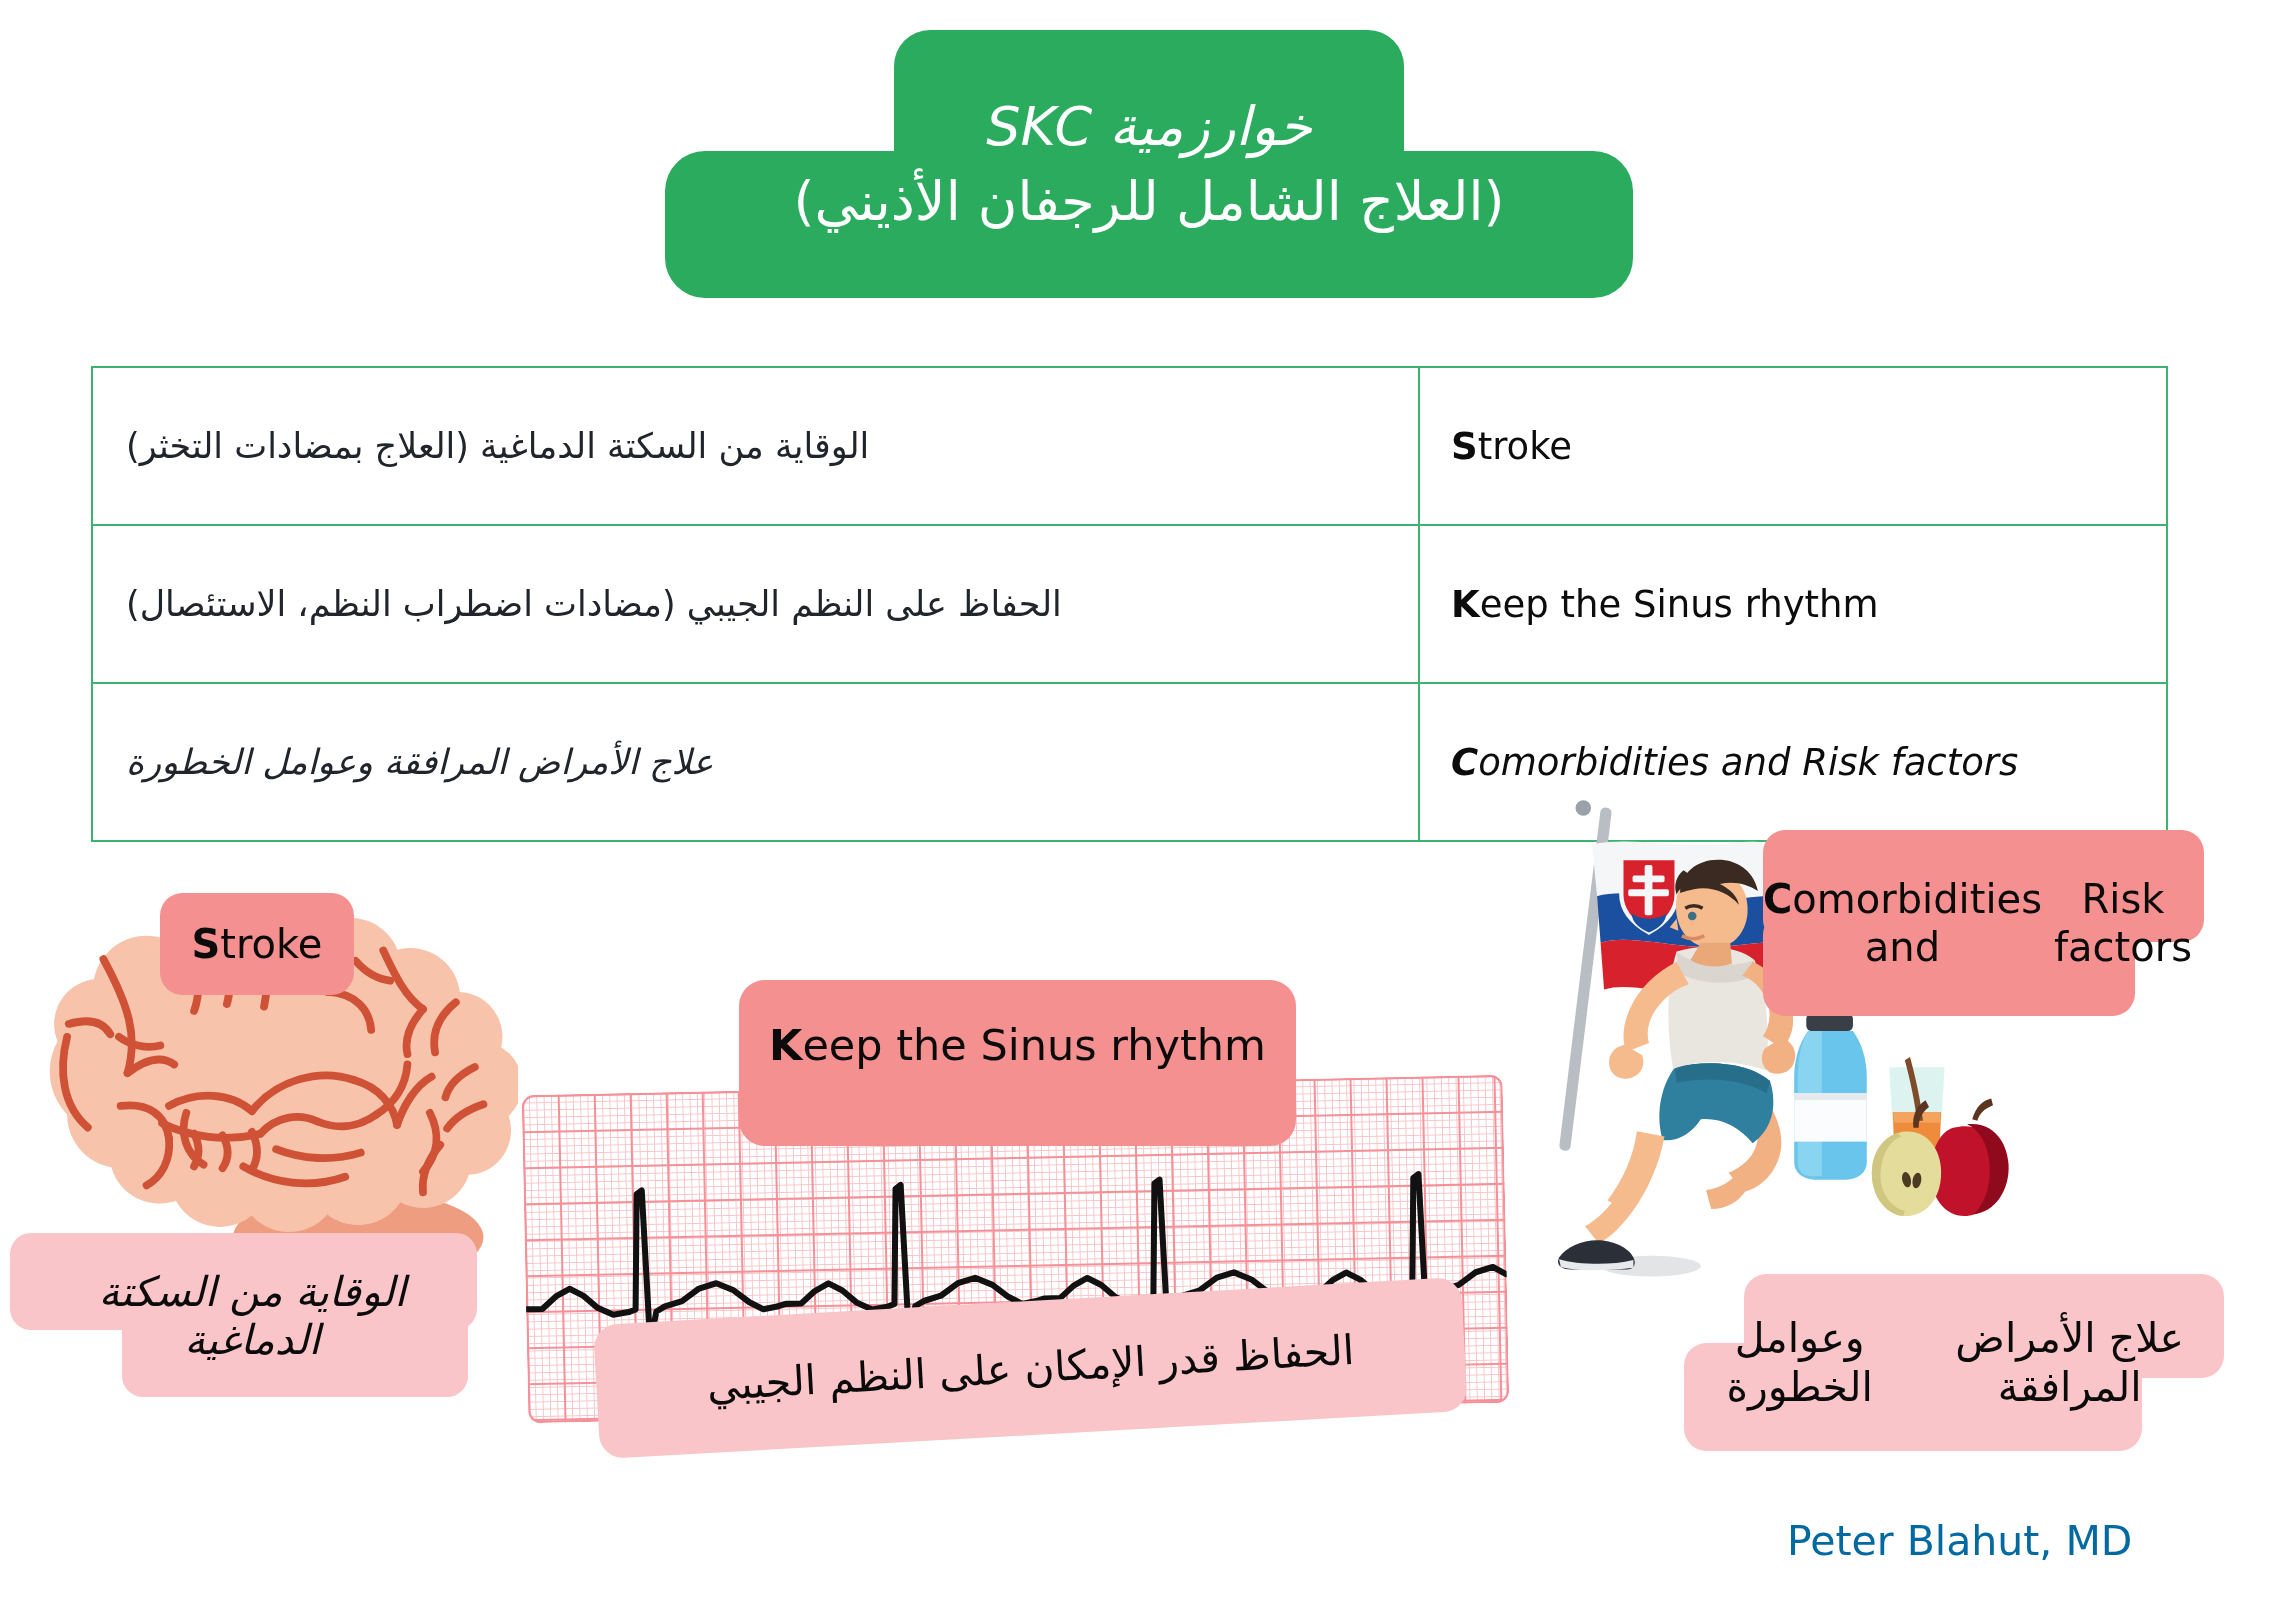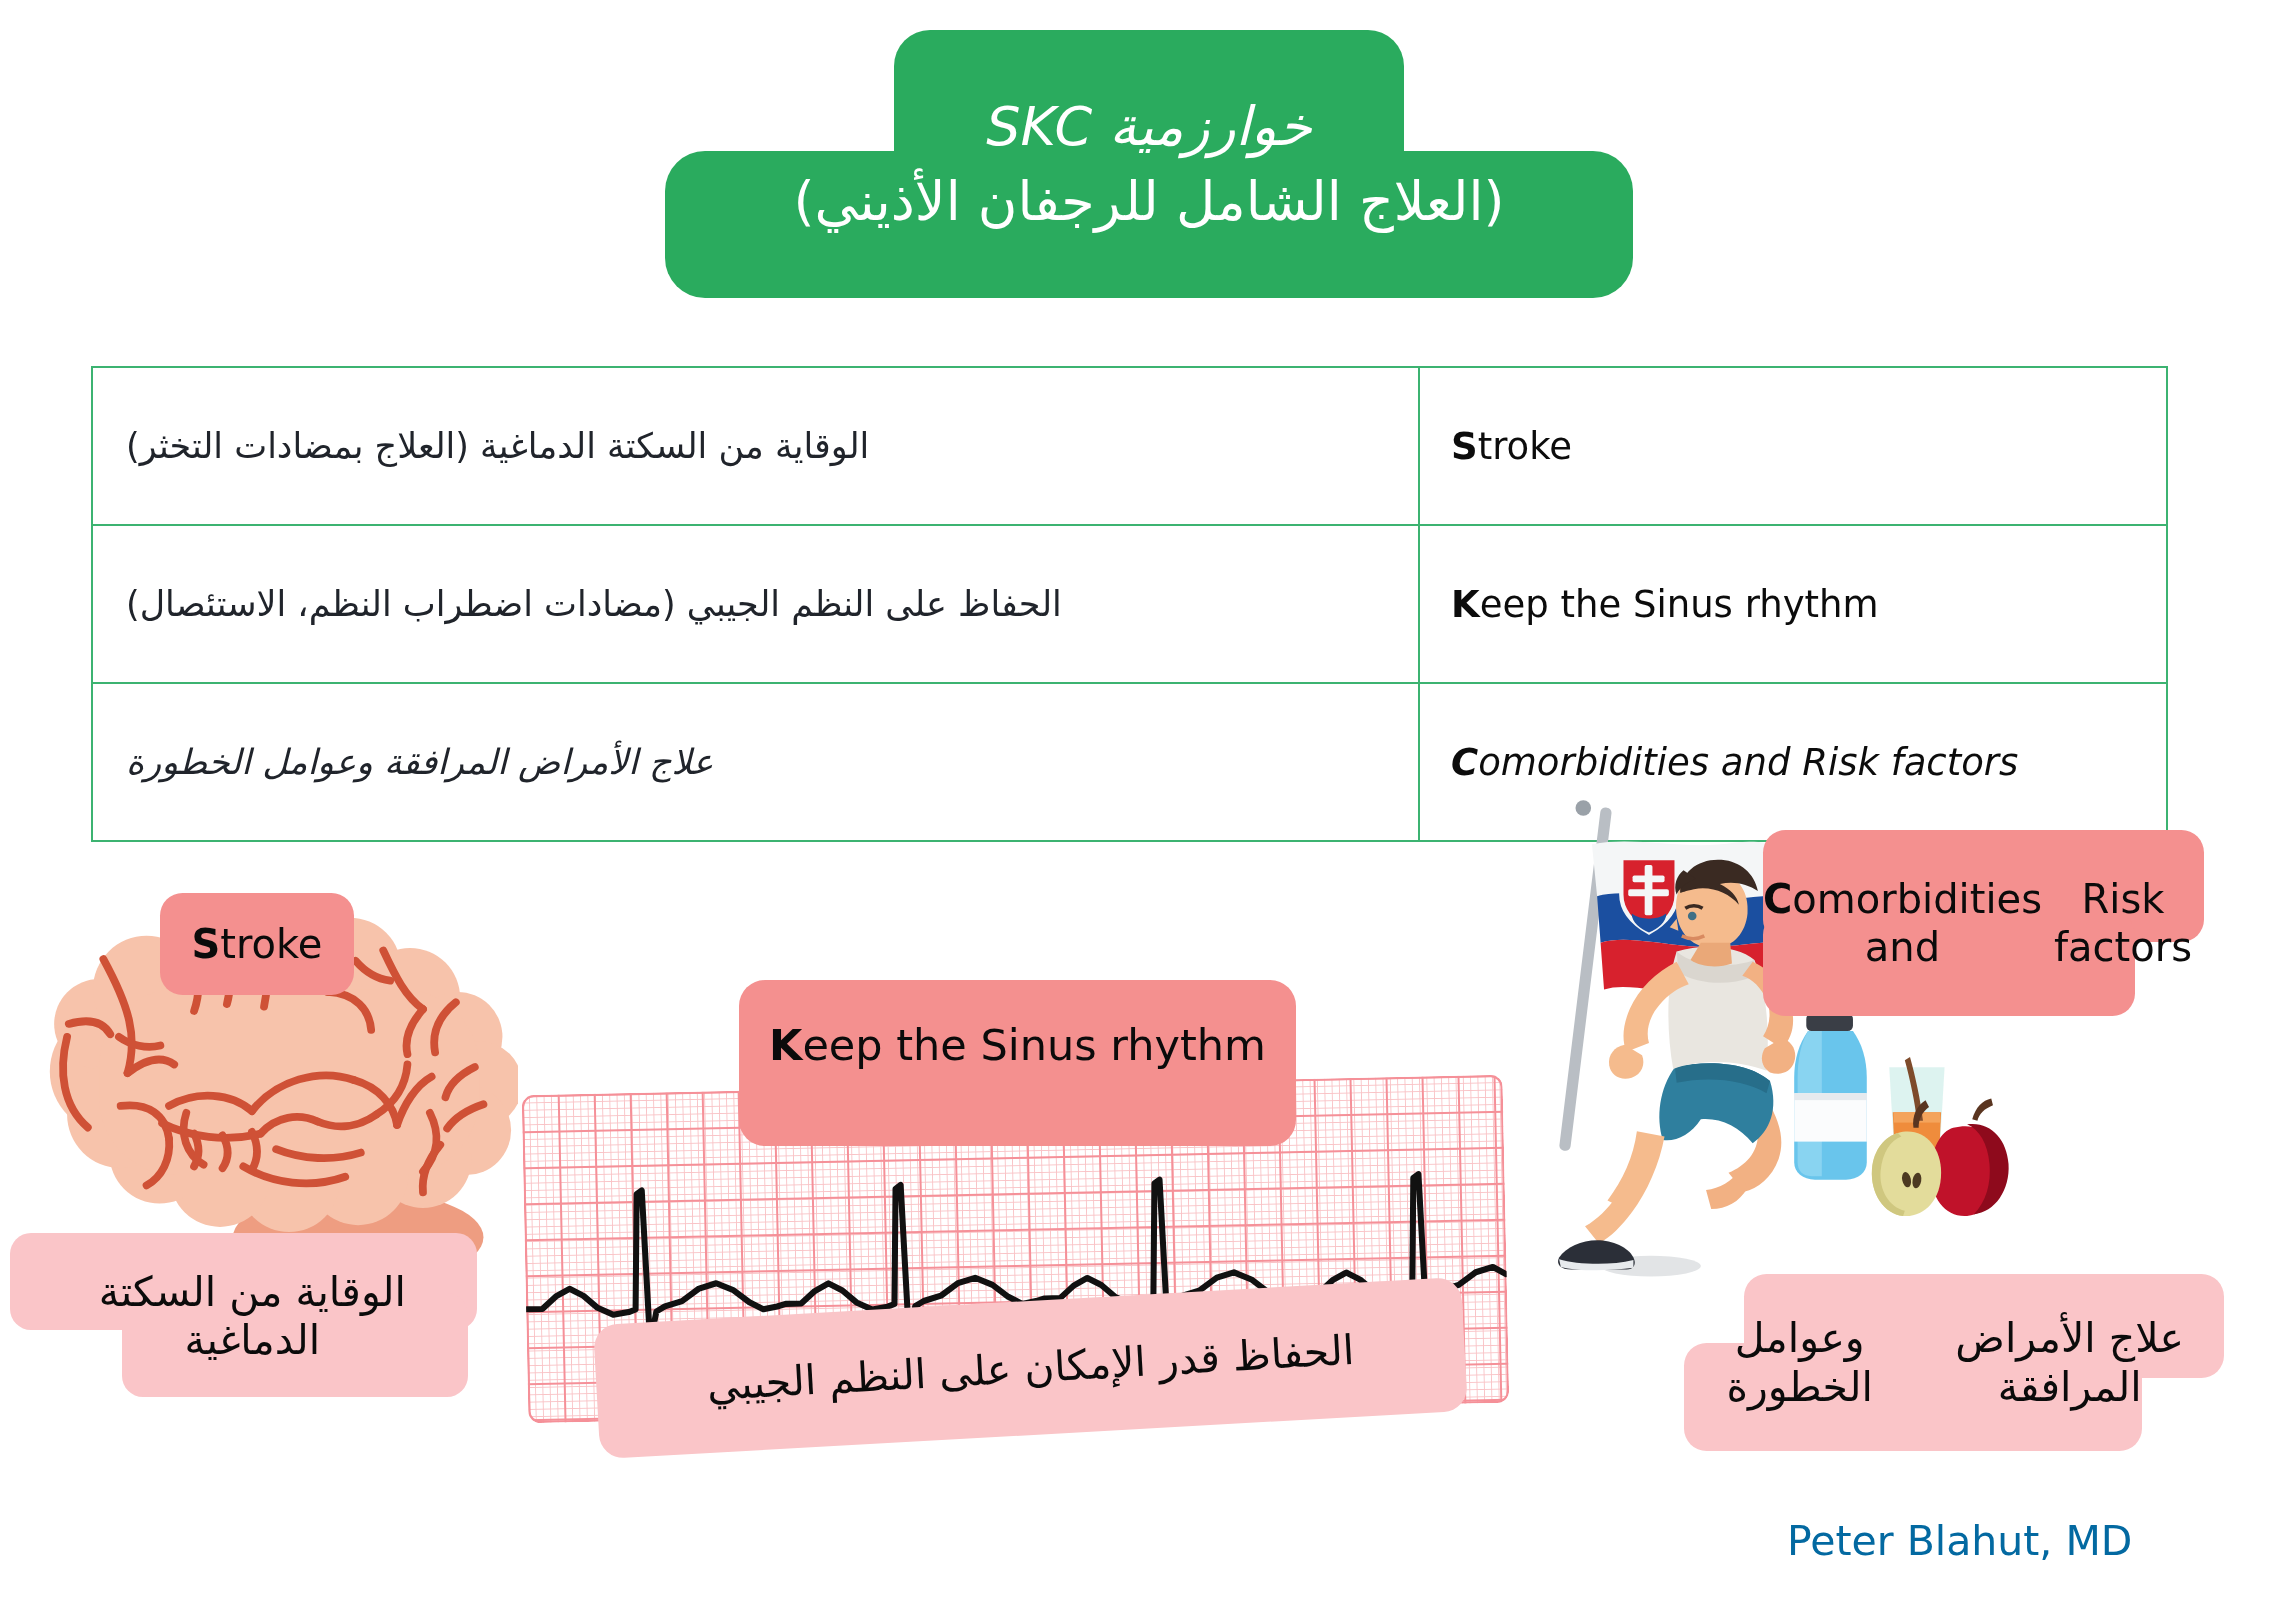--- a/index.html
+++ b/index.html
@@ -72,21 +72,21 @@
   .pill .txt{position:absolute;display:flex;align-items:center;justify-content:center;
              text-align:center;color:#0b0b0b;z-index:4;}
 
   
   #stroke-pill{left:160px;top:893px;width:194px;height:102px;}
   #stroke-pill .seg1{left:0;top:0;width:194px;height:102px;border-radius:22.5px;background:var(--pinkdark);}
   #stroke-pill .txt{left:0;top:0;width:194px;height:102px;font-size:40px;}
   #stroke-pill .txt b{font-weight:700;}
 
   
-  #brain-ar-pill{left:10.4px;top:1233px;width:484px;height:166px;}
+  #brain-ar-pill{left:10.4px;top:1233px;width:484px;height:166px;font-style:italic;}
   #brain-ar-pill .seg1{left:0;top:0;width:467px;height:97px;border-radius:21px;}
   #brain-ar-pill .seg2{left:112px;top:60px;width:346px;height:104px;border-radius:21px;}
   #brain-ar-pill .seg1,#brain-ar-pill .seg2{background:var(--pinklight);}
   #brain-ar-pill .txt{left:0;top:0;width:484px;height:166px;
       flex-direction:column;direction:rtl;font-size:41px;line-height:1.18;}
 
   
   #ksr-pill{left:739px;top:980px;width:557px;height:166px;}
   #ksr-pill .seg1{left:0;top:0;width:557px;height:166px;border-radius:26px;background:var(--pinkdark);}
   #ksr-pill .txt{left:0;top:0;width:557px;height:130px;font-size:43px;}

